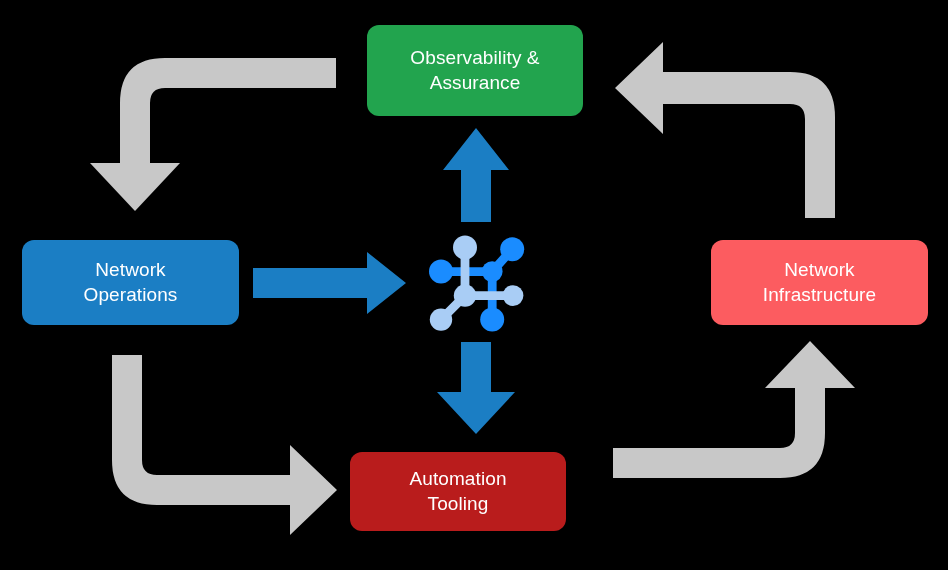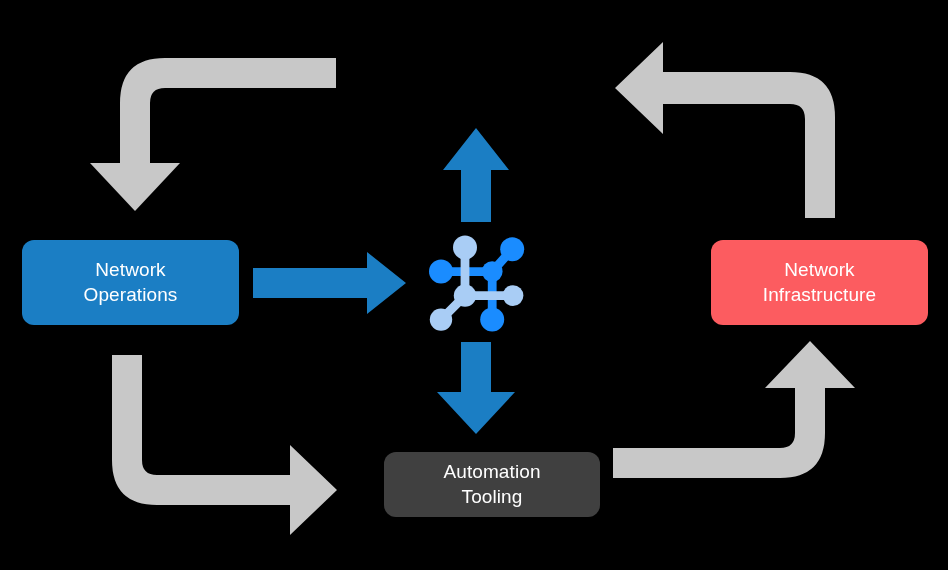--- a/index.html
+++ b/index.html
@@ -60,25 +60,25 @@
     background: #1b7ec4;
   }
   #box-network-infrastructure {
     left: 711px;
     top: 240px;
     width: 217px;
     height: 85px;
     background: #fc5c60;
   }
   #box-automation-tooling {
-    left: 384px;
+    left: 350px;
     top: 452px;
     width: 216px;
-    height: 65px;
-    background: #404040;
+    height: 79px;
+    background: #b91c1c;
   }
   .hub-icon {
     position: absolute;
     left: 418px;
     top: 222px;
     width: 118px;
     height: 112px;
     z-index: 6;
   }
 </style>
@@ -121,20 +121,24 @@
       <circle cx="44" cy="92" r="14" fill="#a9cdf5"></circle>
       <circle cx="104" cy="92" r="13" fill="#a9cdf5"></circle>
       <circle cx="14" cy="122" r="14" fill="#a9cdf5"></circle>
       <circle cx="14" cy="62" r="15" fill="#1a8cff"></circle>
       <circle cx="78" cy="62" r="13" fill="#1a8cff"></circle>
       <circle cx="103" cy="34" r="15" fill="#1a8cff"></circle>
       <circle cx="78" cy="122" r="15" fill="#1a8cff"></circle>
     </g>
   </svg>
 
+  <div class="node-box" id="box-observability">
+    <span class="node-label">Observability &amp;
+Assurance</span>
+  </div>
 
   <div class="node-box" id="box-network-operations">
     <span class="node-label">Network
 Operations</span>
   </div>
 
   <div class="node-box" id="box-network-infrastructure">
     <span class="node-label">Network
 Infrastructure</span>
   </div>

